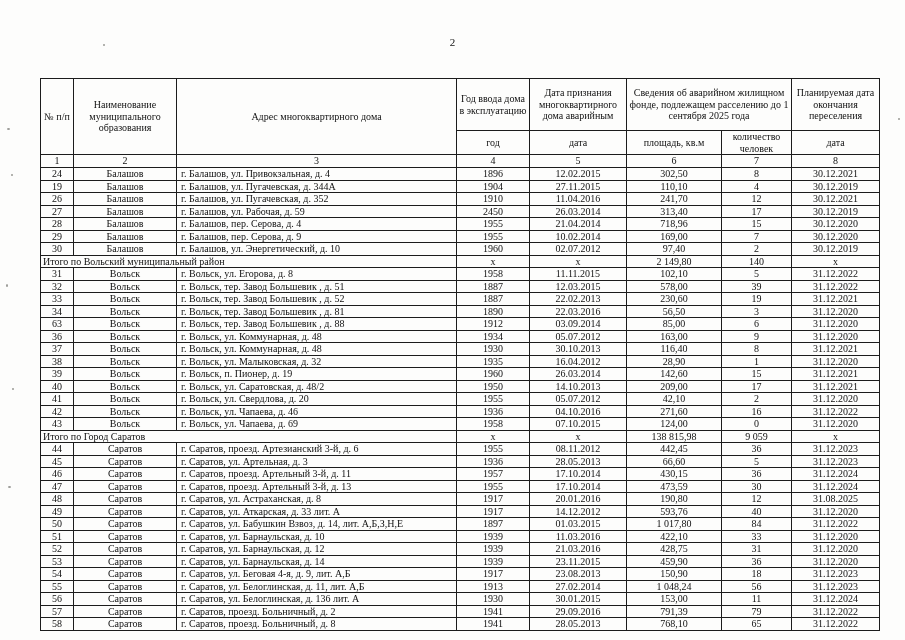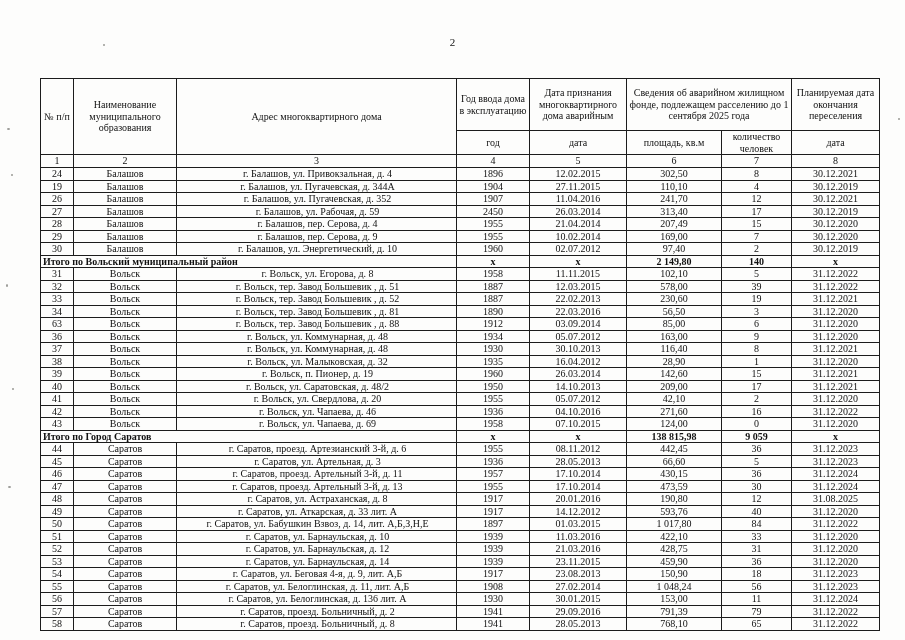--- a/index.html
+++ b/index.html
@@ -37,22 +37,22 @@
     vertical-align: middle;
     text-align: center;
     overflow: hidden;
     white-space: nowrap;
   }
   .doc-table th.wrap, .doc-table td.wrap { white-space: normal; }
   .doc-table .hdr-main { height: 52px; }
   .doc-table .hdr-sub { height: 15px; }
   .doc-table .hdr-num { height: 13px; }
   .doc-table tbody td { height: 12.5px; }
-  .doc-table td.left { text-align: center; padding-left: 4px; }
-  .total-row td { font-weight: bold; }
+  .doc-table td.left { text-align: left; padding-left: 4px; }
+  .total-row td { font-weight: normal; }
   .total-row td.label-cell { text-align: left; padding-left: 2px; }
   
   .speck { position: absolute; background: #9a9a96; border-radius: 50%; }
   .s1 { width: 3px; height: 2px; top: 128px; left: 7px; }
   .s2 { width: 2px; height: 2px; top: 174px; left: 11px; }
   .s3 { width: 2px; height: 3px; top: 284px; left: 6px; }
   .s4 { width: 2px; height: 2px; top: 388px; left: 12px; }
   .s5 { width: 3px; height: 2px; top: 486px; left: 8px; }
   .s6 { width: 2px; height: 2px; top: 44px; left: 103px; }
   .s7 { width: 2px; height: 2px; top: 118px; left: 898px; }
@@ -128,21 +128,21 @@
           <td>1904</td>
           <td>27.11.2015</td>
           <td>110,10</td>
           <td>4</td>
           <td>30.12.2019</td>
         </tr>
         <tr>
           <td>26</td>
           <td>Балашов</td>
           <td class="left">г. Балашов, ул. Пугачевская, д. 352</td>
-          <td>1907</td>
+          <td>1910</td>
           <td>11.04.2016</td>
           <td>241,70</td>
           <td>12</td>
           <td>30.12.2021</td>
         </tr>
         <tr>
           <td>27</td>
           <td>Балашов</td>
           <td class="left">г. Балашов, ул. Рабочая, д. 59</td>
           <td>2450</td>
@@ -150,21 +150,21 @@
           <td>313,40</td>
           <td>17</td>
           <td>30.12.2019</td>
         </tr>
         <tr>
           <td>28</td>
           <td>Балашов</td>
           <td class="left">г. Балашов, пер. Серова, д. 4</td>
           <td>1955</td>
           <td>21.04.2014</td>
-          <td>207,49</td>
+          <td>718,96</td>
           <td>15</td>
           <td>30.12.2020</td>
         </tr>
         <tr>
           <td>29</td>
           <td>Балашов</td>
           <td class="left">г. Балашов, пер. Серова, д. 9</td>
           <td>1955</td>
           <td>10.02.2014</td>
           <td>169,00</td>
@@ -434,21 +434,21 @@
           <td>1917</td>
           <td>23.08.2013</td>
           <td>150,90</td>
           <td>18</td>
           <td>31.12.2023</td>
         </tr>
         <tr>
           <td>55</td>
           <td>Саратов</td>
           <td class="left">г. Саратов, ул. Белоглинская, д. 11, лит. А,Б</td>
-          <td>1908</td>
+          <td>1913</td>
           <td>27.02.2014</td>
           <td>1 048,24</td>
           <td>56</td>
           <td>31.12.2023</td>
         </tr>
         <tr>
           <td>56</td>
           <td>Саратов</td>
           <td class="left">г. Саратов, ул. Белоглинская, д. 136 лит. А</td>
           <td>1930</td>

